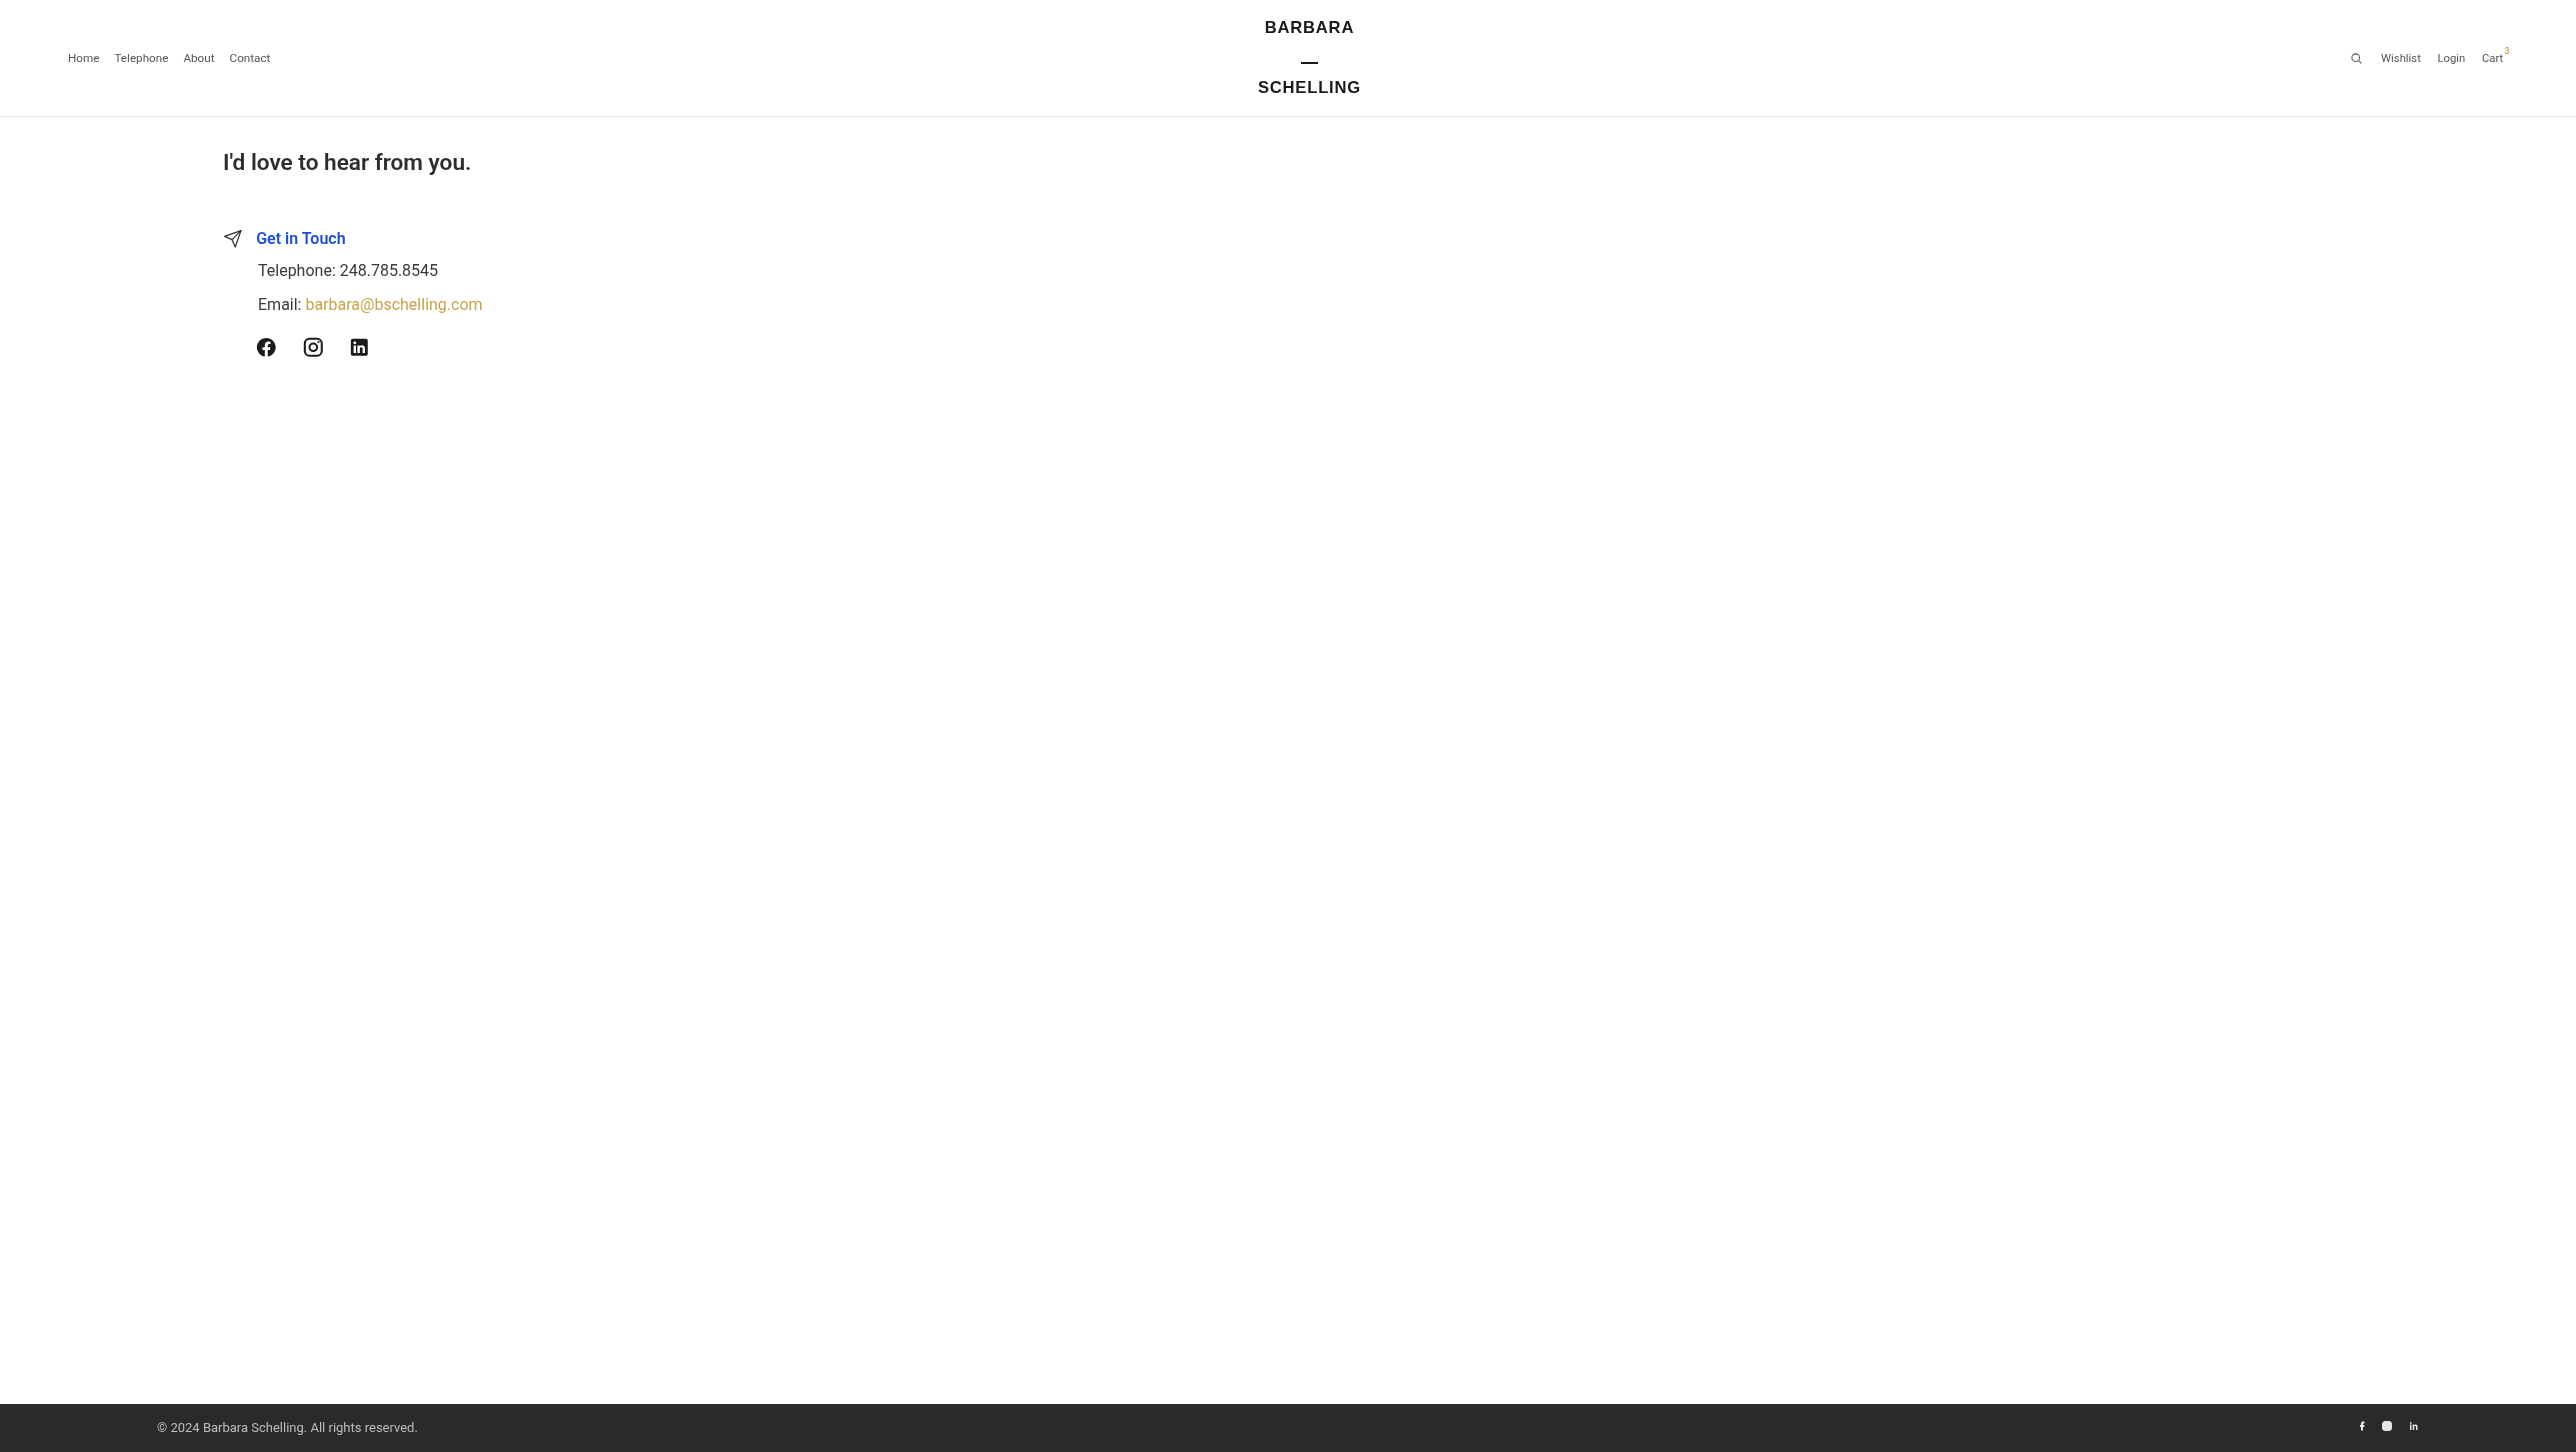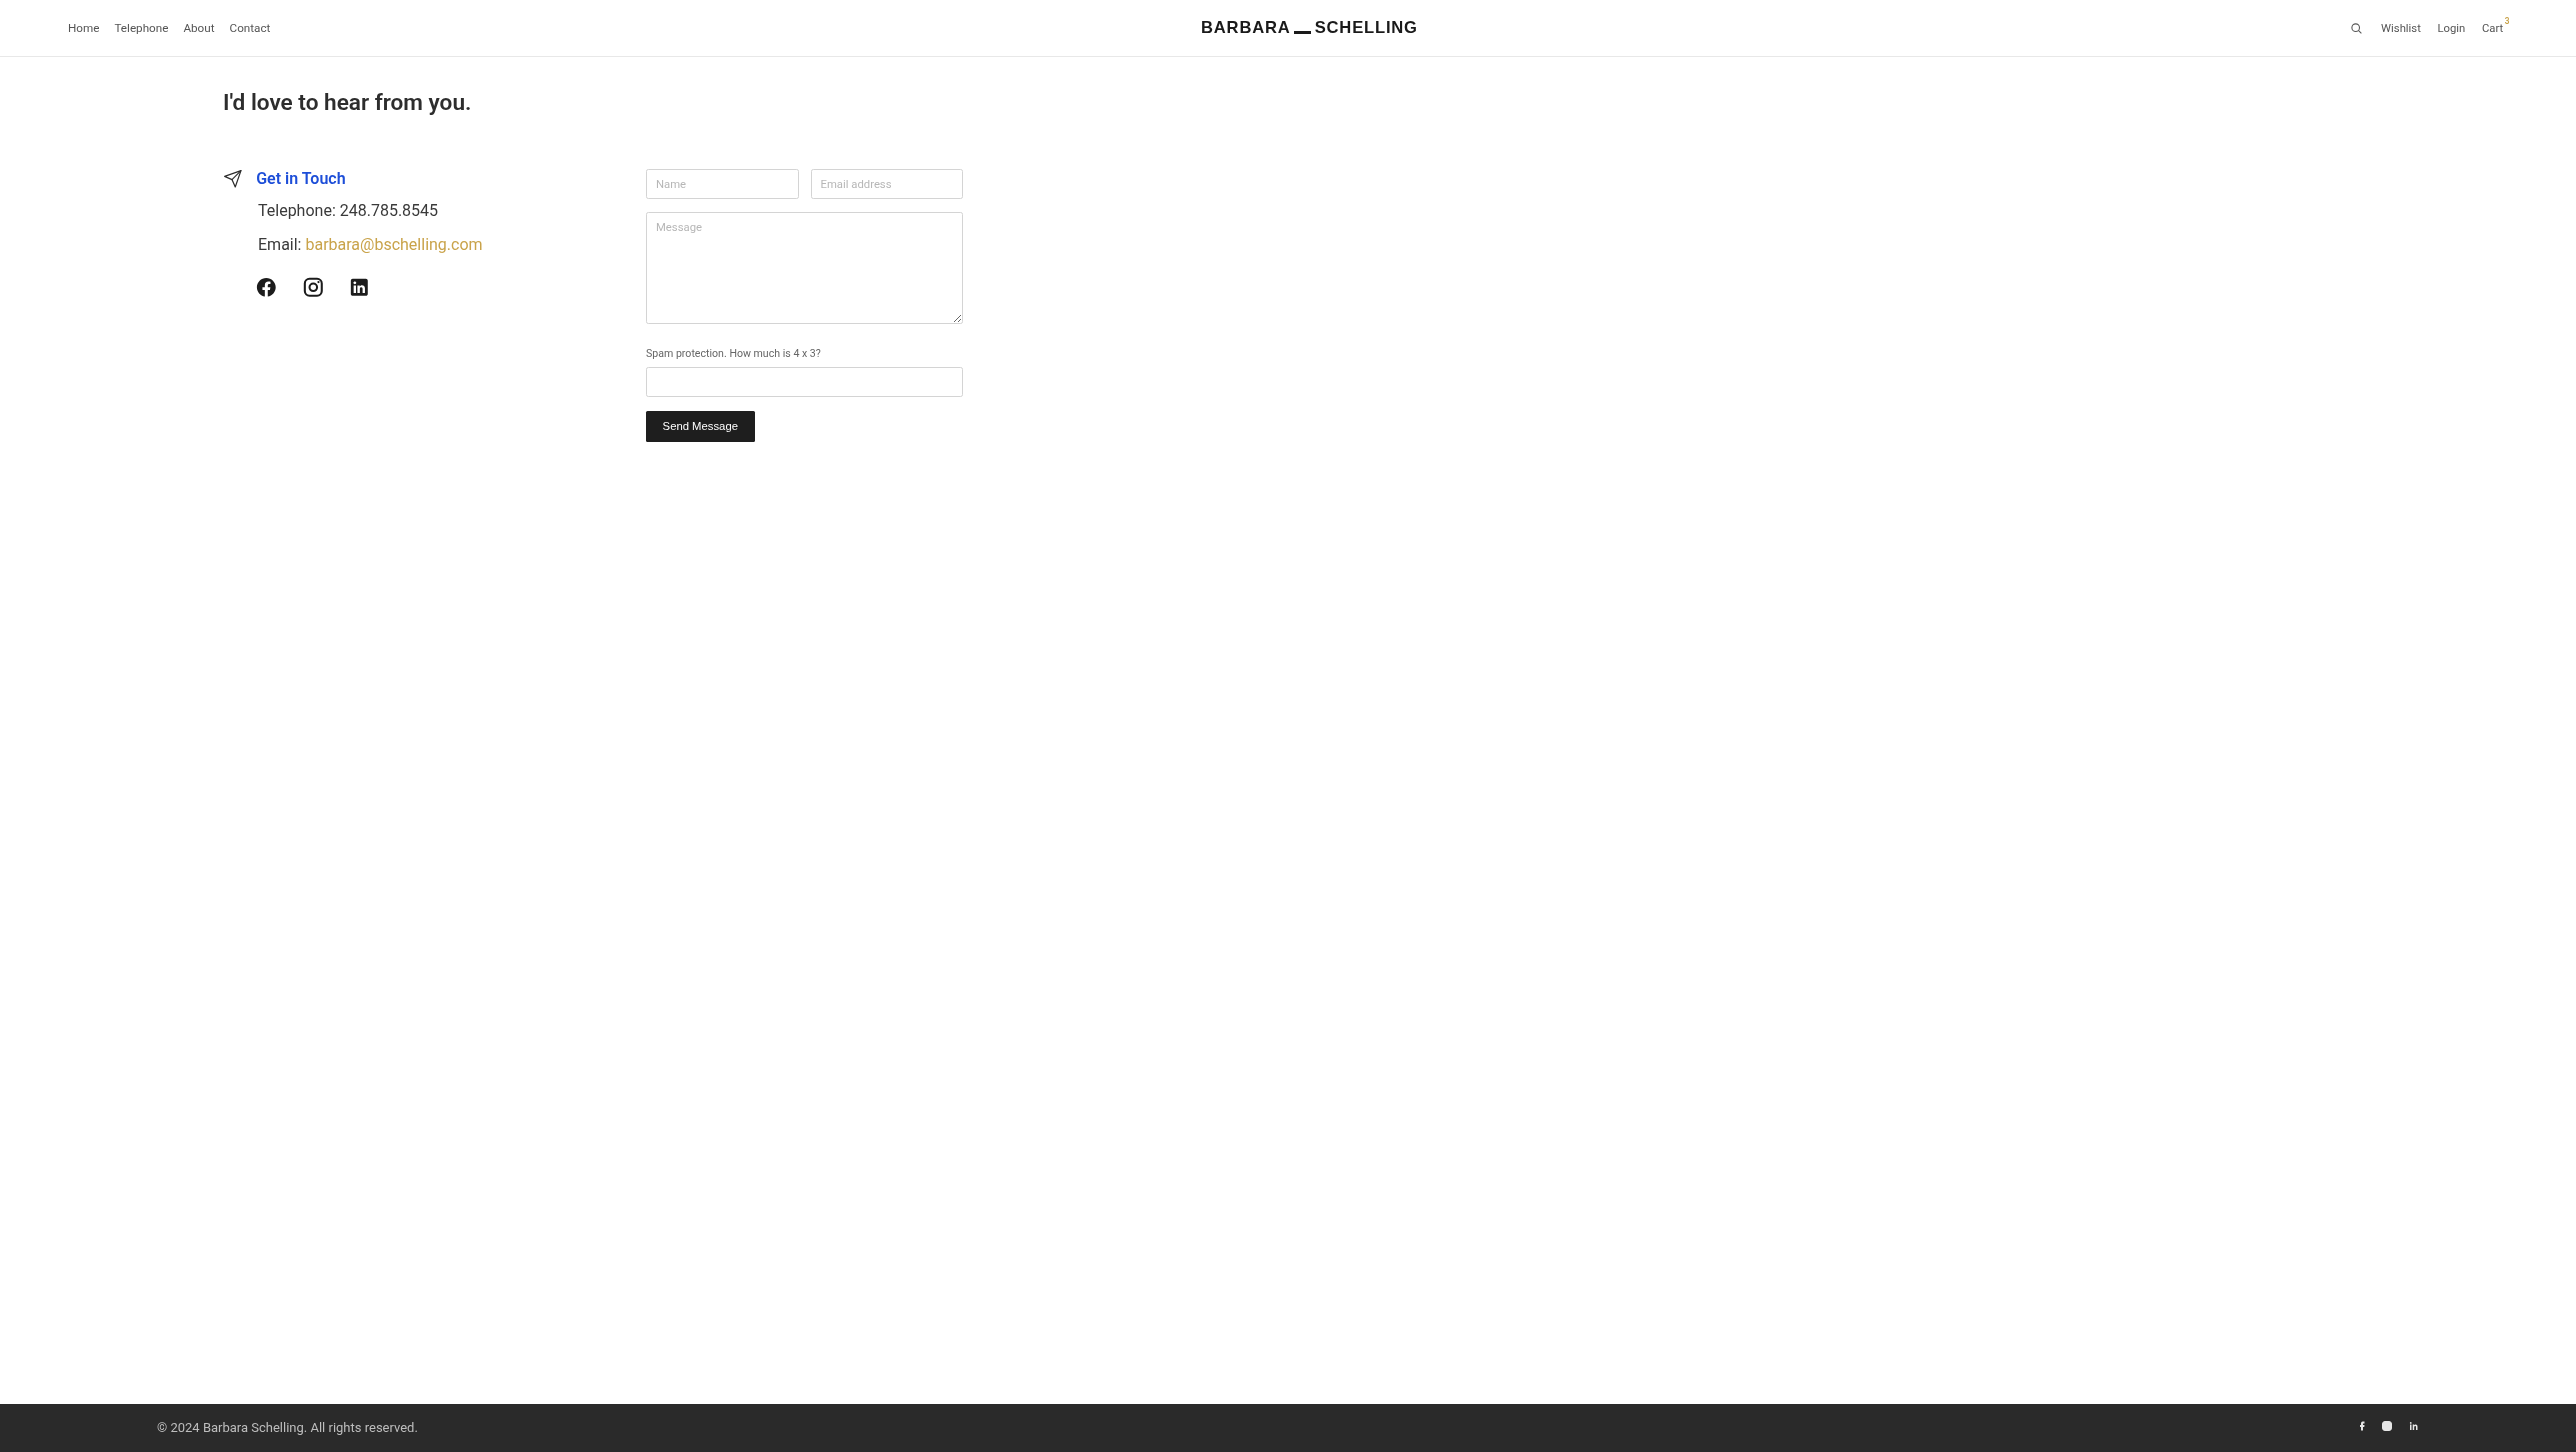--- a/index.html
+++ b/index.html
@@ -4,21 +4,21 @@
 <style>
   * { box-sizing: border-box; margin: 0; padding: 0; }
   html { font-size: 12px; }
   body { font-family: -apple-system, BlinkMacSystemFont, "Segoe UI", Roboto, Helvetica, Arial, sans-serif; color: #333; min-height: 100vh; display: flex; flex-direction: column; }
 
   
   header { border-bottom: 0.8px solid #e8e8e8; padding: 18px 68px; display: flex; align-items: center; justify-content: space-between; background: #fff; }
   .nav-left { display: flex; gap: 15px; }
   .nav-left a { color: #555; text-decoration: none; font-size: 11.7px; }
 
-  .logo { font-family: Arial, Helvetica, sans-serif; font-size: 16.6px; font-weight: 700; letter-spacing: 0.8px; color: #1a1a1a; display: flex; align-items: center; gap: 3px; }
+  .logo { font-family: Arial, Helvetica, sans-serif; font-size: 16.6px; font-weight: 700; letter-spacing: 0.8px; color: #1a1a1a; display: flex; align-items: center; gap: 19px; flex-direction: column; }
   .logo .dash { display:inline-block; width:16.6px; height:2.3px; background:#1a1a1a; position:relative; top:4.5px; margin:0 0.8px; }
 
   .nav-right { display: flex; align-items: center; gap: 16.6px; color:#555; font-size:11.3px; }
   .nav-right a { color:#555; text-decoration:none; }
   .cart-wrap { position:relative; display:inline-flex; align-items:flex-start; }
   .cart-count { color:#c9a34a; font-size:8.3px; position:relative; top:-6px; left:1.5px; font-weight:600; }
 
   .search-btn { background:none; border:none; cursor:pointer; padding:1.5px; display:flex; }
 
   
@@ -122,32 +122,20 @@
             </svg>
         </a>
         <a href="#">
           <svg viewBox="0 0 24 24" fill="#1c1c1c">
               <path d="M19 3H5C3.9 3 3 3.9 3 5v14c0 1.1.9 2 2 2h14c1.1 0 2-.9 2-2V5c0-1.1-.9-2-2-2zM8.5 18H6V10h2.5v8zM7.25 8.75C6.42 8.75 5.75 8.08 5.75 7.25S6.42 5.75 7.25 5.75 8.75 6.42 8.75 7.25 8.08 8.75 7.25 8.75zM18 18h-2.5v-4.1c0-1.1-.4-1.9-1.4-1.9-.8 0-1.2.5-1.4 1-.1.2-.1.4-.1.7V18H10V10h2.5v1.1c.4-.6 1-1.3 2.4-1.3 1.7 0 3.1 1.1 3.1 3.6V18z"></path>
             </svg>
         </a>
       </div>
     </div>
 
-    <div class="right-col">
-      <form>
-        <div class="form-row">
-          <input type="text" placeholder="Name" style="">
-          <input type="email" placeholder="Email address" style="">
-        </div>
-        <textarea placeholder="Message" style=""></textarea>
-        <label class="spam-label">Spam protection. How much is 4 x 3?</label>
-        <input type="text" class="spam-input" style="">
-        <button type="button" class="send-btn">Send Message</button>
-      </form>
-    </div>
   </div>
 </main>
 
 <footer>
   <span>© 2024 Barbara Schelling. All rights reserved.</span>
   <div class="footer-socials">
     <a href="#">
       <svg viewBox="0 0 24 24">
           <path d="M13 3h4v4h-2.5c-.5 0-.5.5-.5 1v2h3l-.5 4H14v7h-4v-7H8v-4h2V7c0-2 1-4 3-4z"></path>
         </svg>

